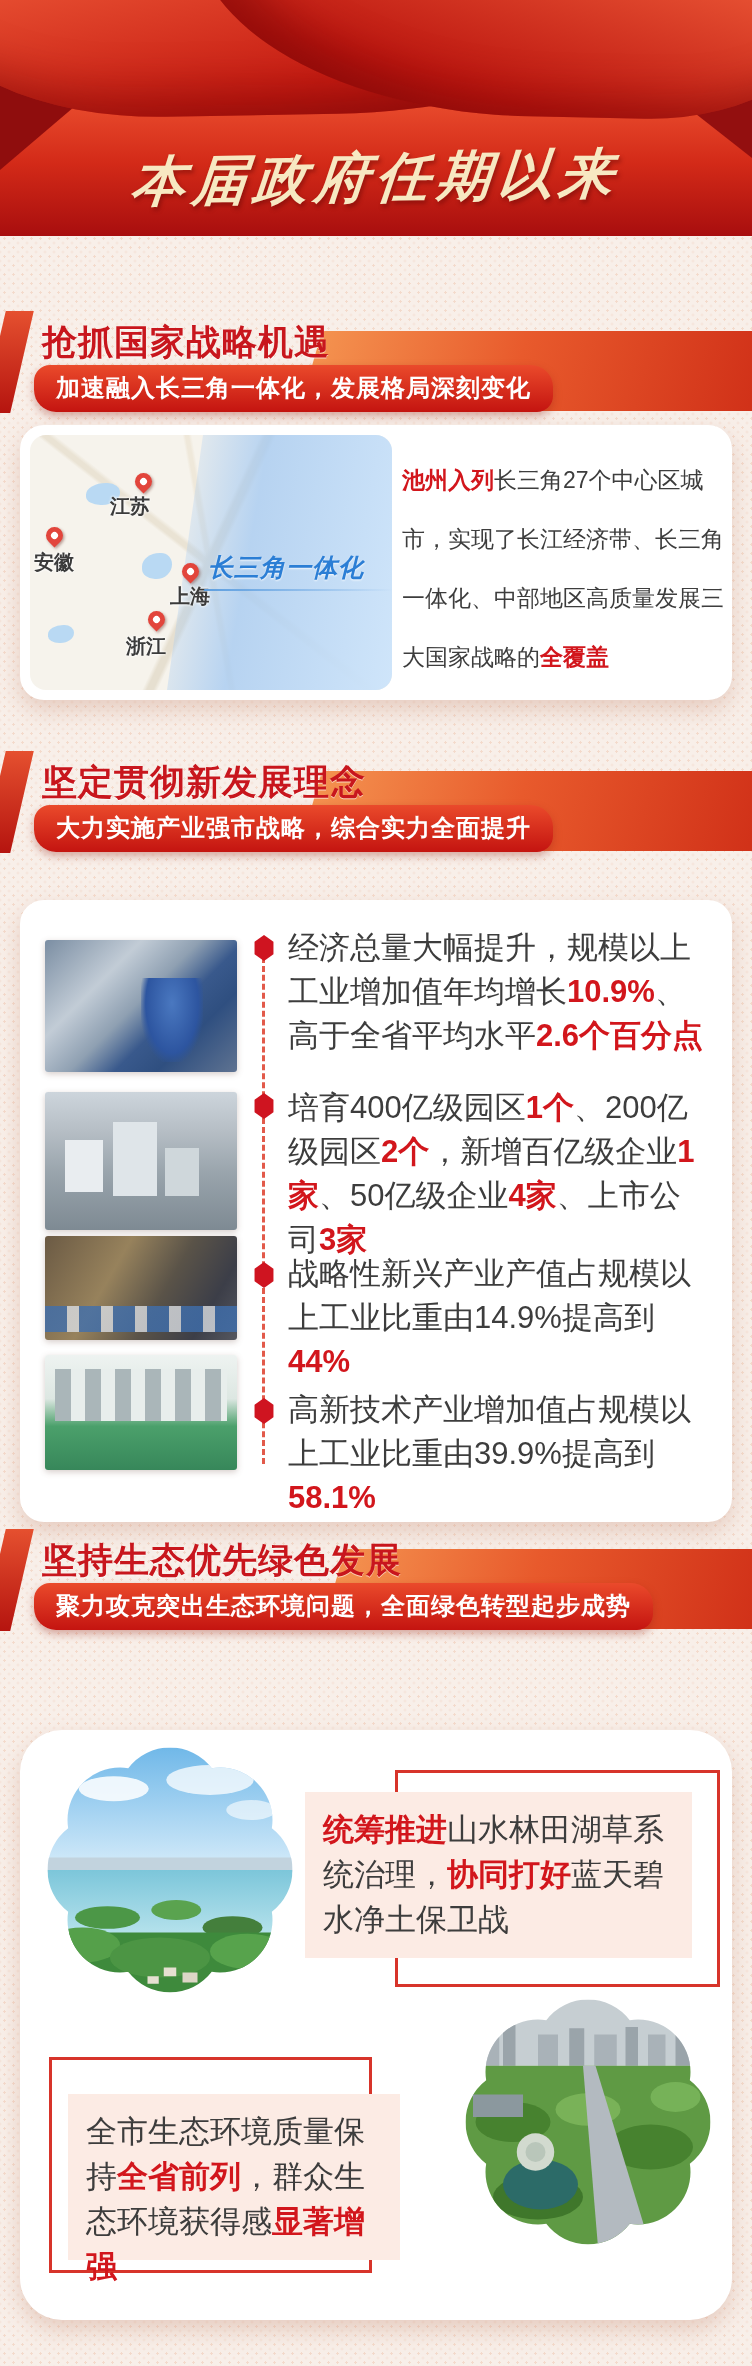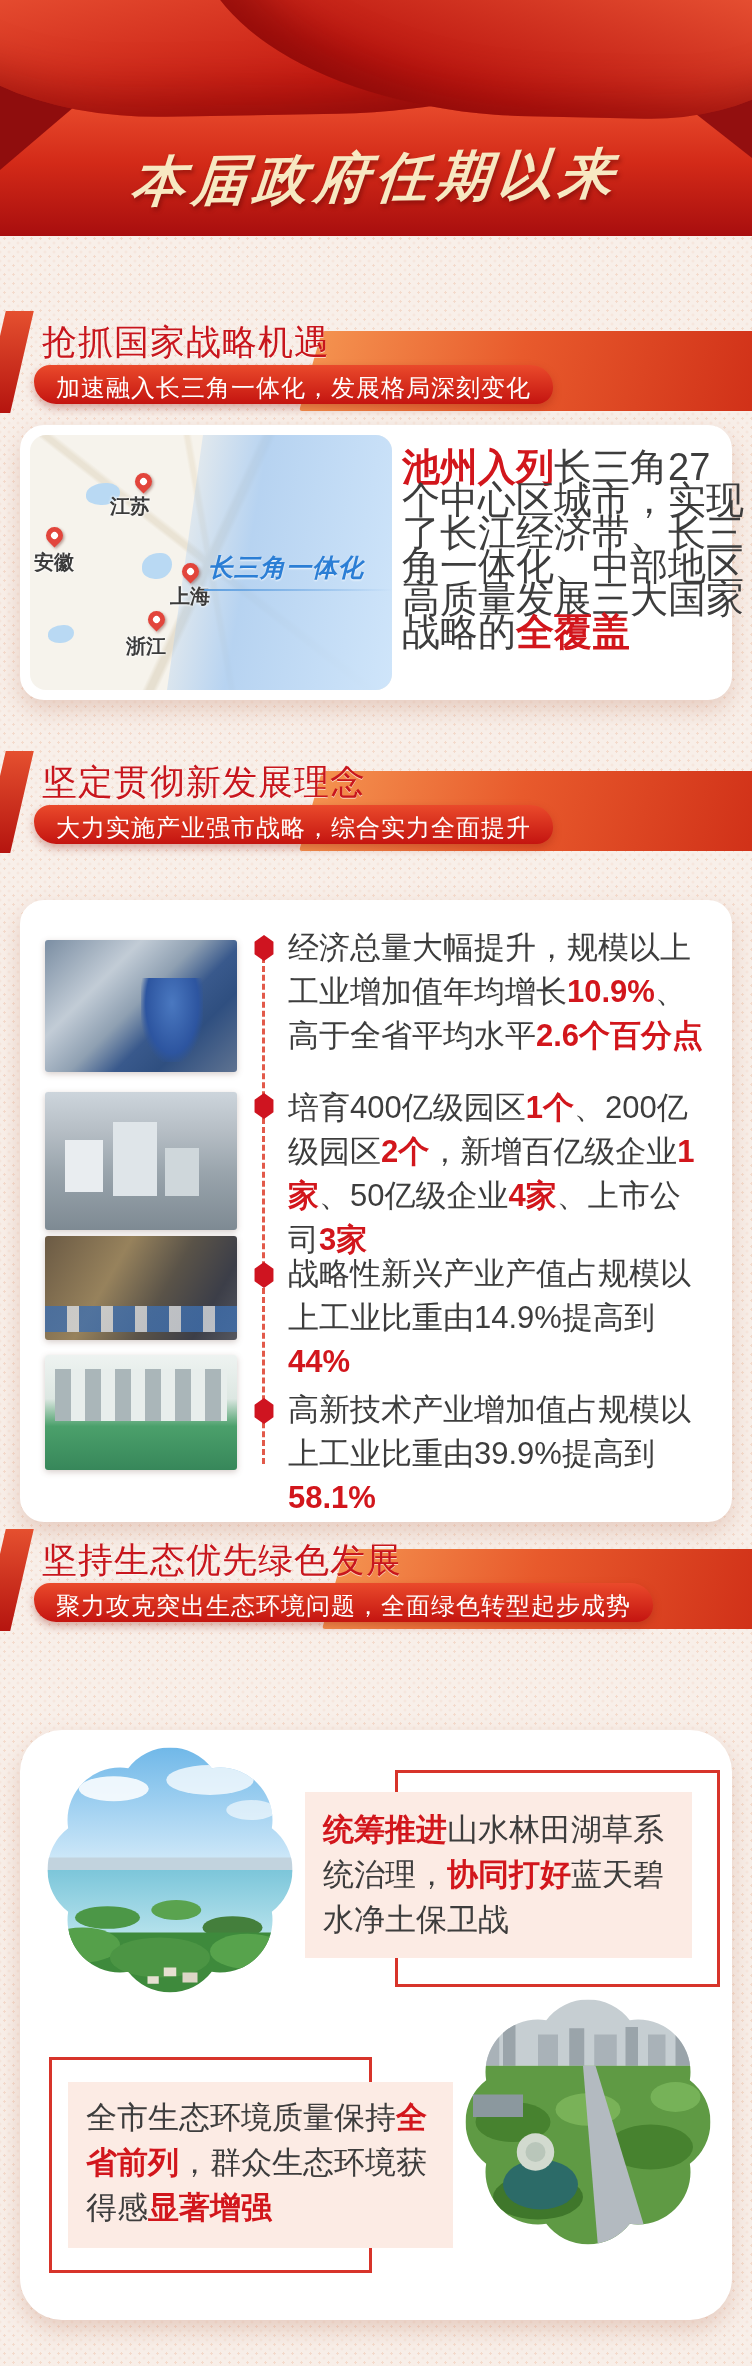--- a/index.html
+++ b/index.html
@@ -35,25 +35,25 @@
     font-size:54px;letter-spacing:7px;color:var(--c-cream);
     transform:skewX(-6deg) rotate(-1deg);
     text-shadow:2px 3px 4px rgba(90,5,5,.45);}
   
   .sec{position:absolute;left:0;width:752px;height:118px;}
   .sec-accent{position:absolute;left:-6px;top:6px;width:28px;height:102px;
     background:linear-gradient(180deg,#e5502f,#b5140f);transform:skewX(-13deg);}
   .sec-band{position:absolute;top:26px;right:-30px;height:80px;
     background:linear-gradient(90deg,#f4924f 0%,#e85a2c 45%,#d03018 100%);
     transform:skewX(-16deg);transform-origin:top right;border-radius:3px;}
-  .sec-title{position:absolute;left:42px;top:14px;font-size:35px;font-weight:normal;
+  .sec-title{position:absolute;left:42px;top:14px;font-size:35px;font-weight:bold;
     color:var(--c-red);letter-spacing:1px;text-shadow:0 1px 0 rgba(255,255,255,.6);}
   .sec-subtitle{position:absolute;left:34px;top:60px;display:inline-block;
-    font-family:"DejaVu Serif",serif;font-weight:normal;font-size:24px;color:#fff;
-    background:linear-gradient(180deg,#ea4a2b,#c41410);padding:7px 22px 0 22px;
+    font-family:"DejaVu Serif",serif;font-weight:bold;font-size:24px;color:#fff;
+    background:linear-gradient(180deg,#ea4a2b,#c41410);padding:7px 22px 8px 22px;
     border-radius:16px 22px 16px 22px;letter-spacing:1px;
     box-shadow:0 4px 8px rgba(150,30,15,.35);white-space:nowrap;}
   
   .card{position:absolute;left:20px;width:712px;background:#fff;border-radius:24px;
     box-shadow:0 10px 22px rgba(198,140,118,.35);}
   
   .map-area{position:absolute;left:10px;top:10px;width:362px;height:255px;
     border-radius:16px;overflow:hidden;background:#f6f3ec;
     background-image:
       linear-gradient(115deg,transparent 48%,#e6dfd0 49%,#e6dfd0 50.3%,transparent 51.3%),
@@ -67,22 +67,22 @@
     border-radius:50% 50% 50% 0;transform:rotate(-45deg);box-shadow:0 2px 3px rgba(90,20,10,.4);}
   .pin::after{content:"";position:absolute;left:5px;top:5px;width:7px;height:7px;
     background:#fff;border-radius:50%;}
   .pin-label{position:absolute;font-size:20px;font-weight:bold;color:#3b3b3b;
     text-shadow:0 0 3px #fff,0 0 3px #fff;}
   .delta-label{position:absolute;left:178px;top:116px;font-size:25px;font-weight:bold;
     font-style:italic;color:var(--c-blue);letter-spacing:1px;white-space:nowrap;
     text-shadow:0 1px 2px rgba(255,255,255,.9);}
   .delta-label::after{content:"";position:absolute;left:-4px;bottom:-7px;width:190px;height:2px;
     background:linear-gradient(90deg,#5e9fe0,rgba(94,159,224,0));transform:skewX(-30deg);}
-  .map-text{position:absolute;left:382px;top:26px;width:344px;font-size:38px;
-    line-height:33px;color:var(--c-text);font-weight:500;}
+  .map-text{position:absolute;left:382px;top:26px;width:344px;font-size:23px;
+    line-height:59px;color:var(--c-text);font-weight:500;}
   .hl{color:var(--c-hl);font-weight:bold;}
   
   .rail{position:absolute;left:242px;top:48px;bottom:58px;width:0;
     border-left:3px dashed #e25a4a;}
   .diamond{position:absolute;left:233px;width:22px;height:26px;background:#cf1420;
     clip-path:polygon(50% 0,93% 26%,93% 74%,50% 100%,7% 74%,7% 26%);}
   .ach-photo{position:absolute;left:25px;width:192px;border-radius:3px;
     box-shadow:0 2px 6px rgba(120,90,80,.3);overflow:hidden;}
   .ach-text{position:absolute;left:268px;width:422px;font-size:31px;line-height:44px;
     color:var(--c-text);font-weight:500;}
@@ -260,16 +260,16 @@
         <ellipse cx="100" cy="90" rx="26" ry="13" fill="#79b258"></ellipse>
         <polygon points="96,55 106,55 150,200 108,200" fill="#b3bac0"></polygon>
         <rect x="8" y="78" width="40" height="18" fill="#8b989e"></rect>
         <ellipse cx="62" cy="150" rx="30" ry="20" fill="#2c6b68"></ellipse>
         <circle cx="58" cy="124" r="15" fill="#d2dacf"></circle>
         <circle cx="58" cy="124" r="8" fill="#b9c6ba"></circle>
       </g>
     </svg>
 
     <div class="frame" style="left:29px;top:327px;width:323px;height:216px;"></div>
-    <div class="pink-box" style="left:48px;top:352px;width:385px;height:166px;font-family:Liberation Mono, monospace;"><span>全市生态环境质量保持</span><span class="hl">全省前列</span><span>，群众生态环境获得感</span><span class="hl">显著增强</span></div>
+    <div class="pink-box" style="left:48px;top:364px;width:332px;height:166px;"><span>全市生态环境质量保持</span><span class="hl">全省前列</span><span>，群众生态环境获得感</span><span class="hl">显著增强</span></div>
   </div>
 
 </div>
 
 </body></html>

